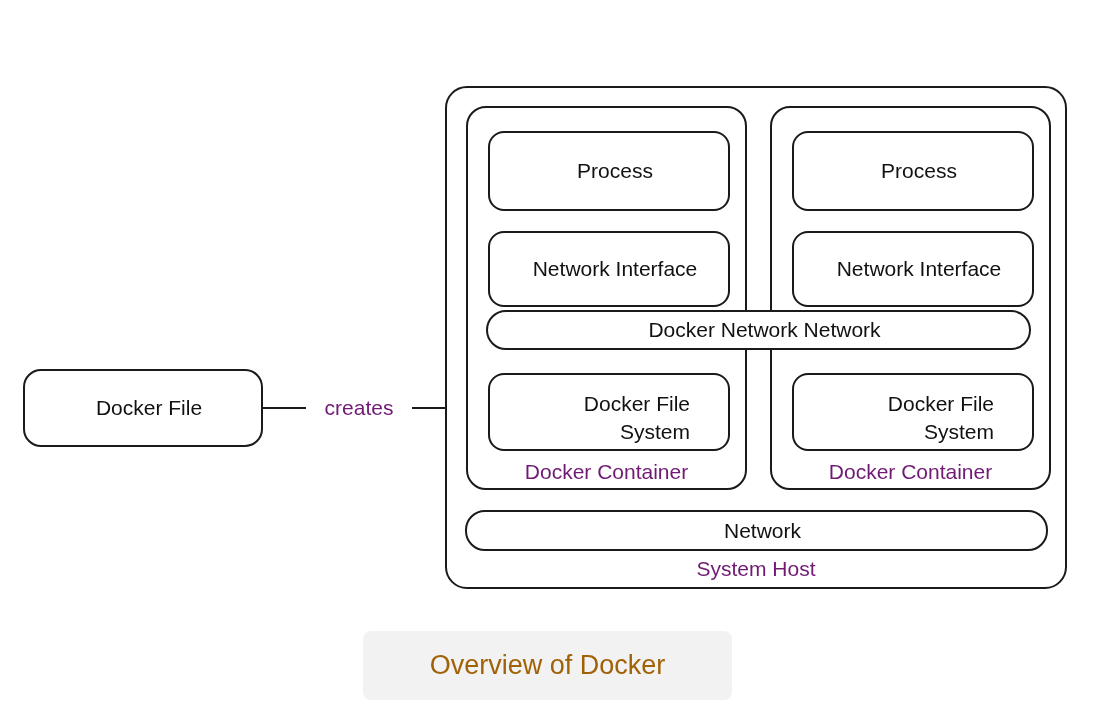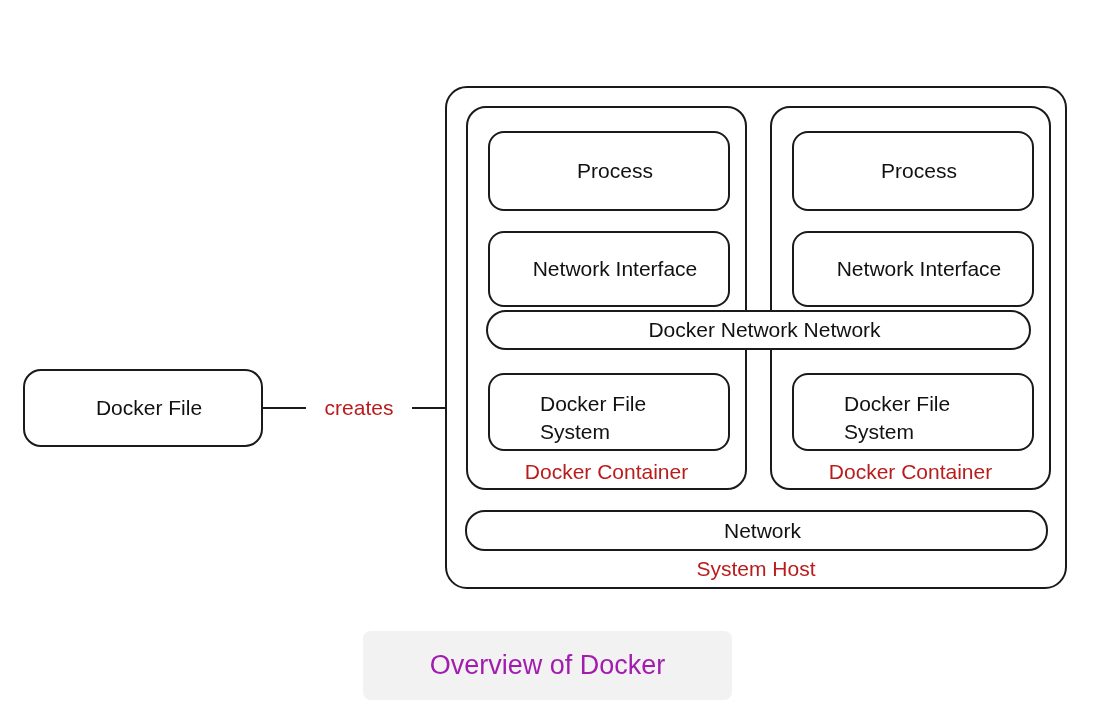--- a/index.html
+++ b/index.html
@@ -19,30 +19,30 @@
   .box {
     position: absolute;
     background: #ffffff;
     border: 2px solid #1a1a1a;
     box-sizing: border-box;
   }
   .label-box {
     display: flex;
     align-items: center;
     justify-content: center;
-    text-align: left;
+    text-align: right;
     font-size: 21px;
     line-height: 1.33;
     padding-left: 12px;
   }
   .plain-label {
     position: absolute;
     text-align: center;
     font-size: 21px;
-    color: #b91c1c;
+    color: #701a75;
   }
   
   #docker-host {
     left: 445px; top: 86px;
     width: 622px; height: 503px;
     border-radius: 22px;
   }
   
   .container-box {
     top: 18px;
@@ -106,21 +106,21 @@
   #caption {
     position: absolute;
     left: 363px; top: 631px;
     width: 369px; height: 69px;
     background: #f2f2f2;
     border-radius: 8px;
     display: flex;
     align-items: center;
     justify-content: center;
     font-size: 27px;
-    color: #a21caf;
+    color: #a16207;
   }
 </style>
 </head>
 <body>
 
 <div id="canvas">
 
   <div id="docker-image" class="box label-box">
     <span>Docker File</span>
   </div>

